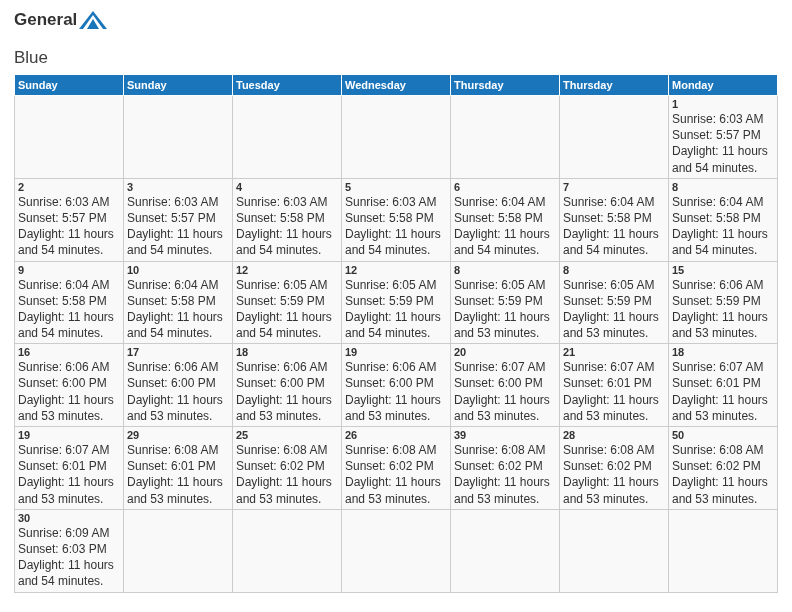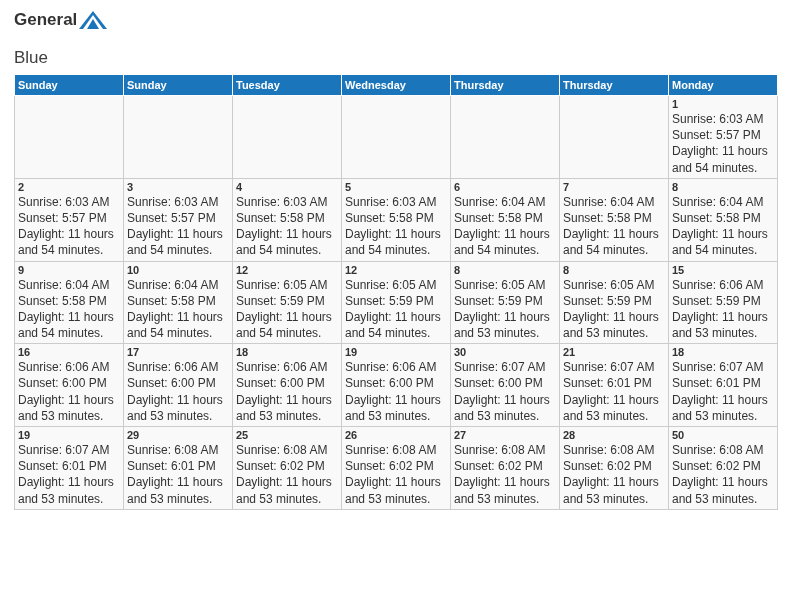--- a/index.html
+++ b/index.html
@@ -267,21 +267,21 @@
 and 53 minutes.</div>
           </td>
           <td>
             <span class="day-num">19</span>
             <div class="day-info" style="white-space: pre-line;">Sunrise: 6:06 AM
 Sunset: 6:00 PM
 Daylight: 11 hours
 and 53 minutes.</div>
           </td>
           <td>
-            <span class="day-num">30</span>
+            <span class="day-num">20</span>
             <div class="day-info" style="white-space: pre-line;">Sunrise: 6:07 AM
 Sunset: 6:00 PM
 Daylight: 11 hours
 and 53 minutes.</div>
           </td>
           <td>
             <span class="day-num">21</span>
             <div class="day-info" style="white-space: pre-line;">Sunrise: 6:07 AM
 Sunset: 6:01 PM
 Daylight: 11 hours
@@ -318,36 +318,51 @@
 and 53 minutes.</div>
           </td>
           <td>
             <span class="day-num">26</span>
             <div class="day-info" style="white-space: pre-line;">Sunrise: 6:08 AM
 Sunset: 6:02 PM
 Daylight: 11 hours
 and 53 minutes.</div>
           </td>
           <td>
-            <span class="day-num">27</span>
+            <span class="day-num">39</span>
             <div class="day-info" style="white-space: pre-line;">Sunrise: 6:08 AM
 Sunset: 6:02 PM
 Daylight: 11 hours
 and 53 minutes.</div>
           </td>
           <td>
             <span class="day-num">28</span>
             <div class="day-info" style="white-space: pre-line;">Sunrise: 6:08 AM
 Sunset: 6:02 PM
 Daylight: 11 hours
 and 53 minutes.</div>
           </td>
           <td>
             <span class="day-num">50</span>
             <div class="day-info" style="white-space: pre-line;">Sunrise: 6:08 AM
 Sunset: 6:02 PM
 Daylight: 11 hours
 and 53 minutes.</div>
           </td>
+        </tr>
+        <tr class="last-row">
+          <td>
+            <span class="day-num">30</span>
+            <div class="day-info" style="white-space: pre-line;">Sunrise: 6:09 AM
+Sunset: 6:03 PM
+Daylight: 11 hours
+and 54 minutes.</div>
+          </td>
+          <td class="empty-cell"></td>
+          <td class="empty-cell"></td>
+          <td class="empty-cell"></td>
+          <td class="empty-cell"></td>
+          <td class="empty-cell"></td>
+          <td class="empty-cell"></td>
         </tr>
       </tbody>
   </table>
 </div>
 
 </body></html>

